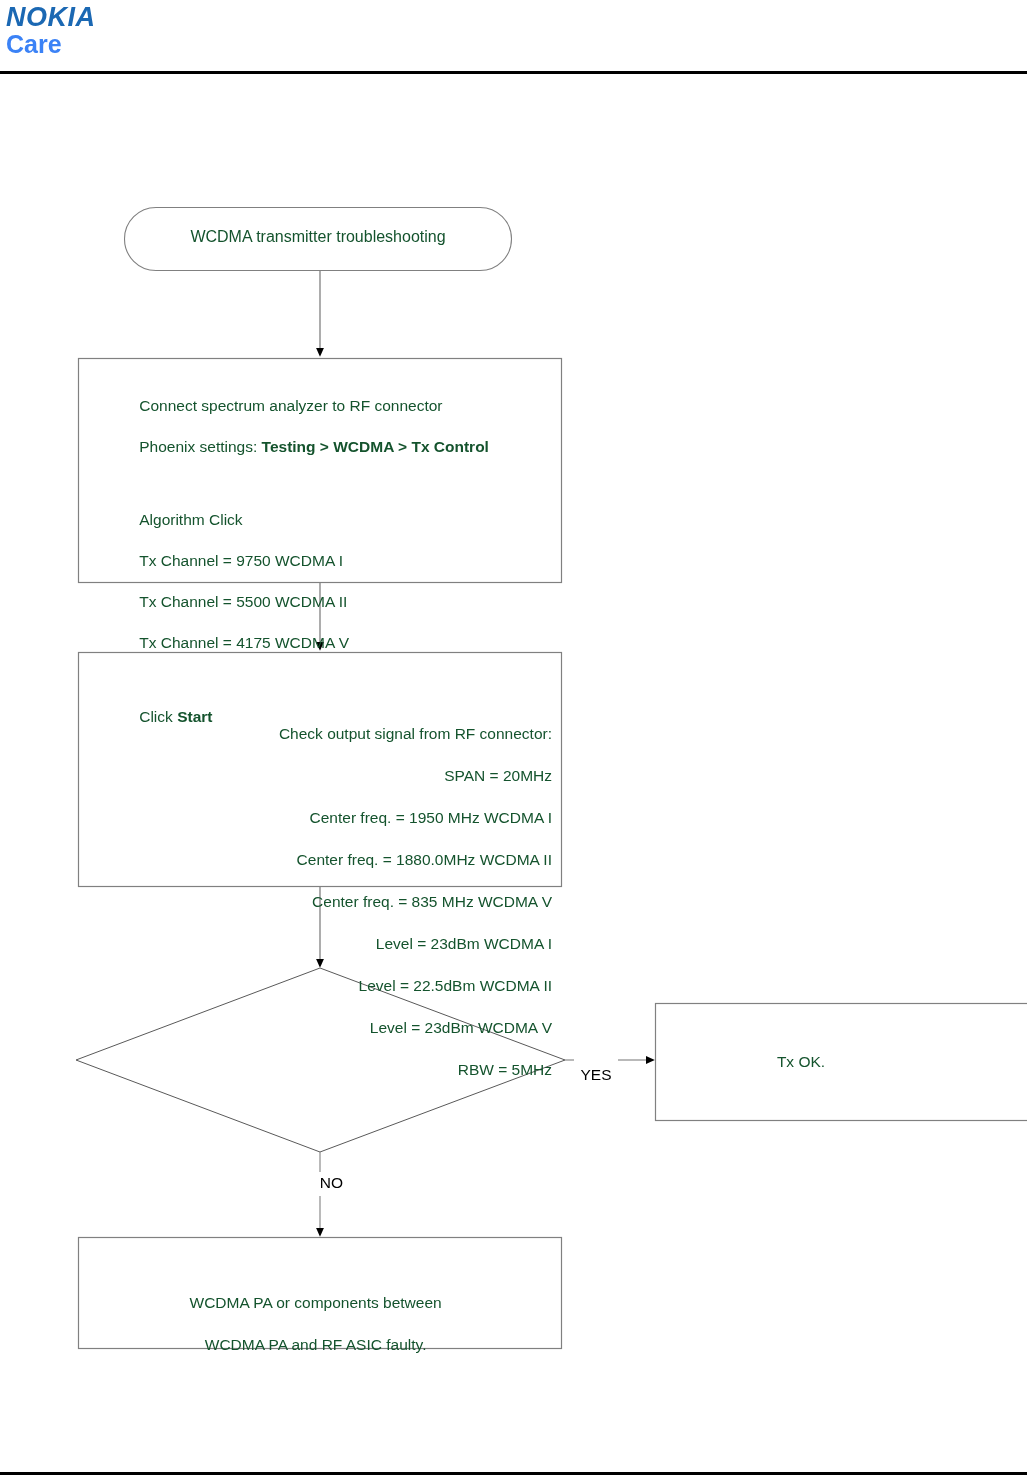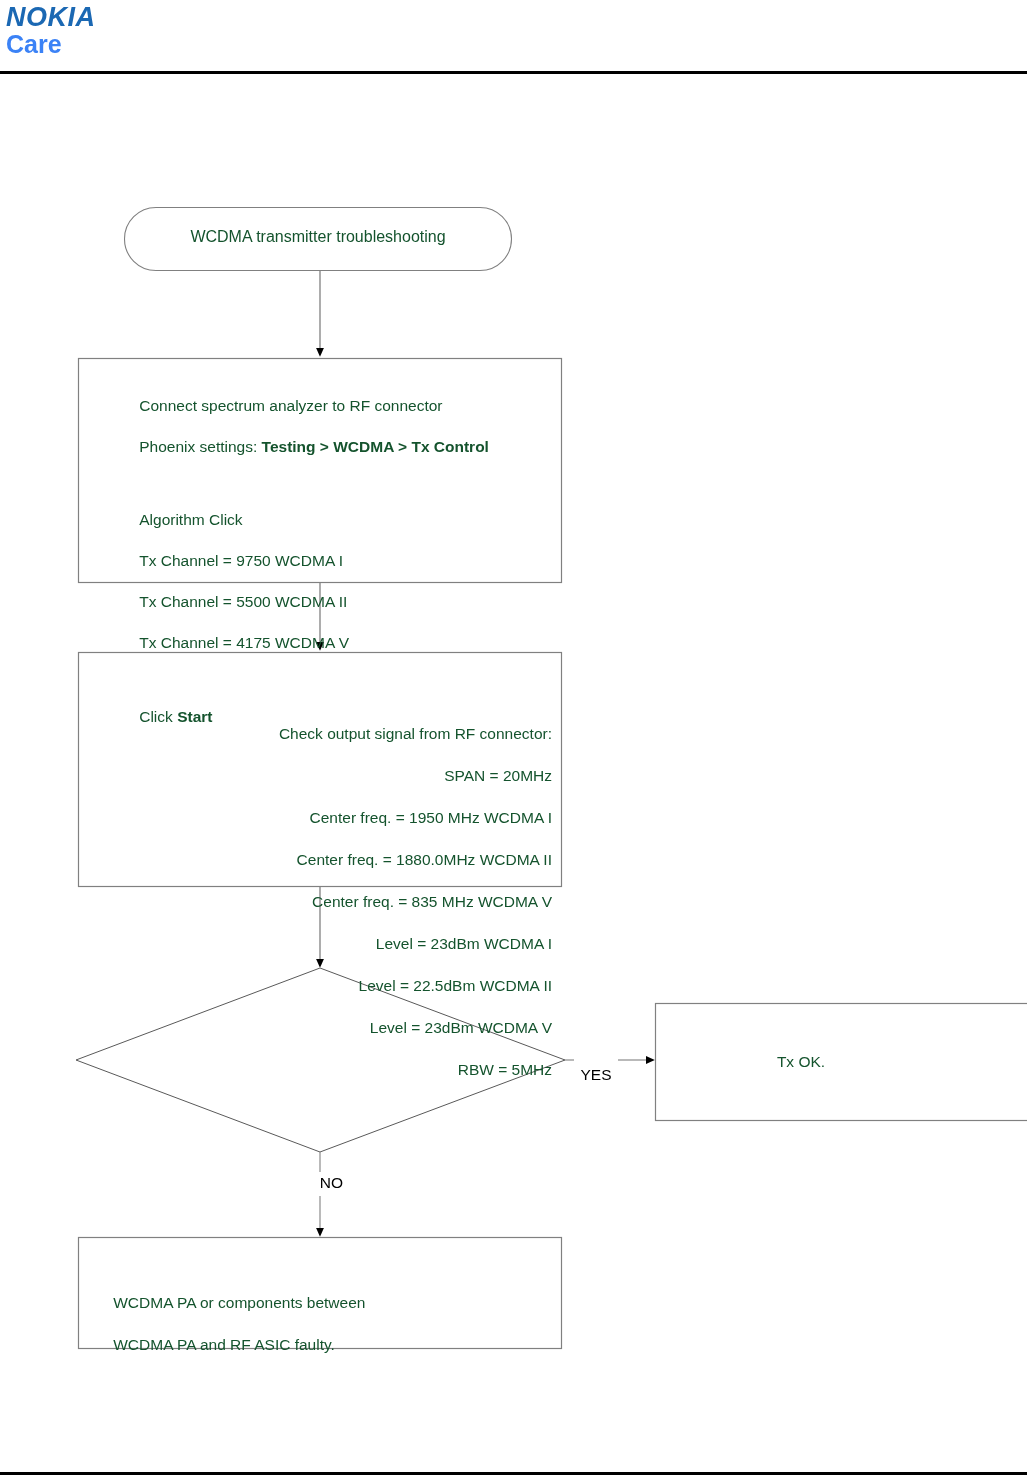--- a/index.html
+++ b/index.html
@@ -139,24 +139,24 @@
   #node-txok-label {
     left: 655px;
     top: 1051px;
     width: 292px;
     text-align: center;
     font-size: 15.5px;
   }
 
   
   #node-fault-label {
-    left: 96px;
+    left: 72px;
     top: 1271px;
     width: 470px;
-    text-align: left;
+    text-align: center;
     font-size: 15.5px;
     line-height: 21px;
   }
 
   
   .edge-label {
     position: absolute;
     font-family: "Liberation Sans", sans-serif;
     font-size: 15.5px;
     color: #000000;

